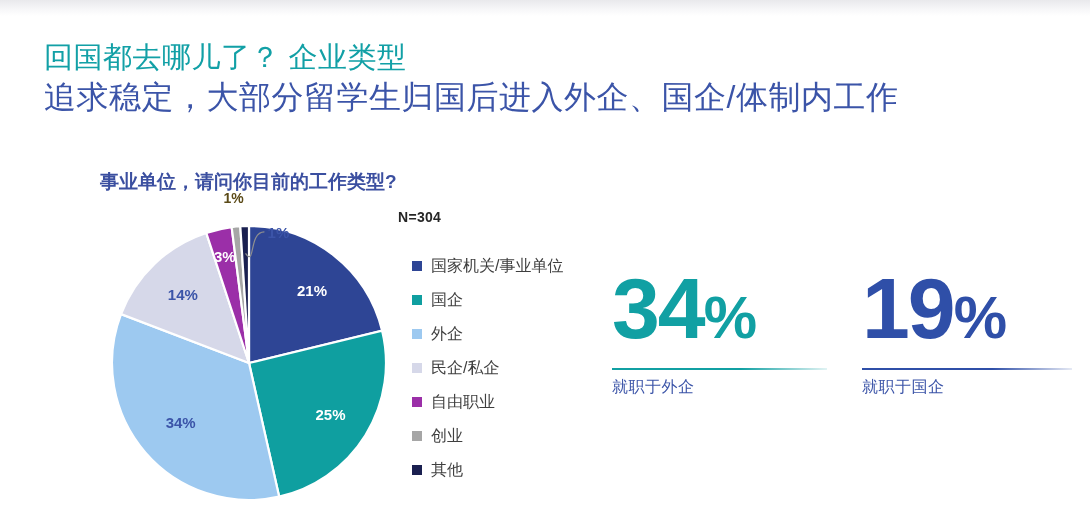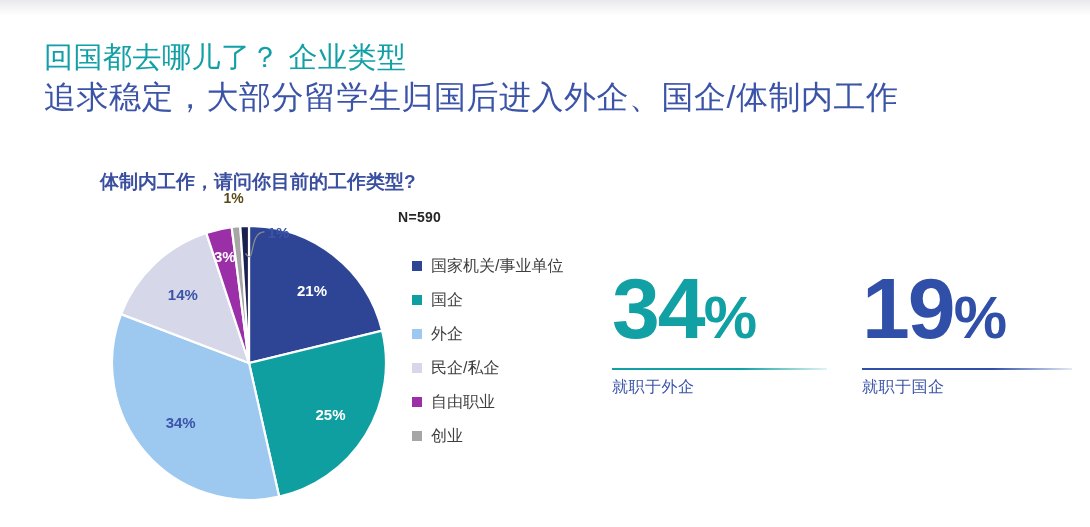--- a/index.html
+++ b/index.html
@@ -163,22 +163,22 @@
 
 <div class="slide">
 
   <div class="top-gradient"></div>
 
   <div class="headline">
     <div class="headline-top">回国都去哪儿了？ 企业类型</div>
     <div class="headline-main">追求稳定，大部分留学生归国后进入外企、国企/体制内工作</div>
   </div>
 
-  <div class="chart-title">体制内工作，请问你目前的工作类型?</div>
-  <div class="sample-size">N=590</div>
+  <div class="chart-title">事业单位，请问你目前的工作类型?</div>
+  <div class="sample-size">N=304</div>
 
   <div class="pie-wrap">
     <svg id="pie-svg" width="286" height="286" viewBox="0 0 286 286">
         <path d="M 141 141 L 141 4 A 137 137 0 0 1 274.13818486032517 108.70102583520847 Z" fill="#2E4595" stroke="#ffffff" stroke-width="2.2"></path>
         <path d="M 141 141 L 274.13818486032517 108.70102583520847 A 137 137 0 0 1 171.18254299175607 274.63388080330077 Z" fill="#0F9FA0" stroke="#ffffff" stroke-width="2.2"></path>
         <path d="M 141 141 L 171.18254299175607 274.63388080330077 A 137 137 0 0 1 13.021743143680368 92.10658764191358 Z" fill="#9DC9F0" stroke="#ffffff" stroke-width="2.2"></path>
         <path d="M 141 141 L 13.021743143680368 92.10658764191358 A 137 137 0 0 1 98.25141793930729 10.840256869490474 Z" fill="#D6D8E9" stroke="#ffffff" stroke-width="2.2"></path>
         <path d="M 141 141 L 98.25141793930729 10.840256869490474 A 137 137 0 0 1 123.65683386039639 5.102190642181029 Z" fill="#9B2FA8" stroke="#ffffff" stroke-width="2.2"></path>
         <path d="M 141 141 L 123.65683386039639 5.102190642181029 A 137 137 0 0 1 132.31092300705066 4.275825323351825 Z" fill="#A6A6A6" stroke="#ffffff" stroke-width="2.2"></path>
         <path d="M 141 141 L 132.31092300705066 4.275825323351825 A 137 137 0 0 1 140.99999999999997 4 Z" fill="#1A2050" stroke="#ffffff" stroke-width="2.2"></path>
@@ -213,20 +213,24 @@
       <span class="legend-label">民企/私企</span>
     </div>
     <div class="legend-item">
       <span class="legend-swatch" style="background: rgb(155, 47, 168);"></span>
       <span class="legend-label">自由职业</span>
     </div>
     <div class="legend-item">
       <span class="legend-swatch" style="background: rgb(166, 166, 166);"></span>
       <span class="legend-label">创业</span>
     </div>
+    <div class="legend-item">
+      <span class="legend-swatch" style="background: rgb(26, 32, 80);"></span>
+      <span class="legend-label">其他</span>
+    </div>
   </div>
 
   <div class="stat" id="stat-foreign">
     <div class="stat-number"><span>34</span><span class="pct">%</span></div>
     <div class="stat-rule"></div>
     <div class="stat-caption">就职于外企</div>
   </div>
 
   <div class="stat" id="stat-soe">
     <div class="stat-number"><span>19</span><span class="pct">%</span></div>

